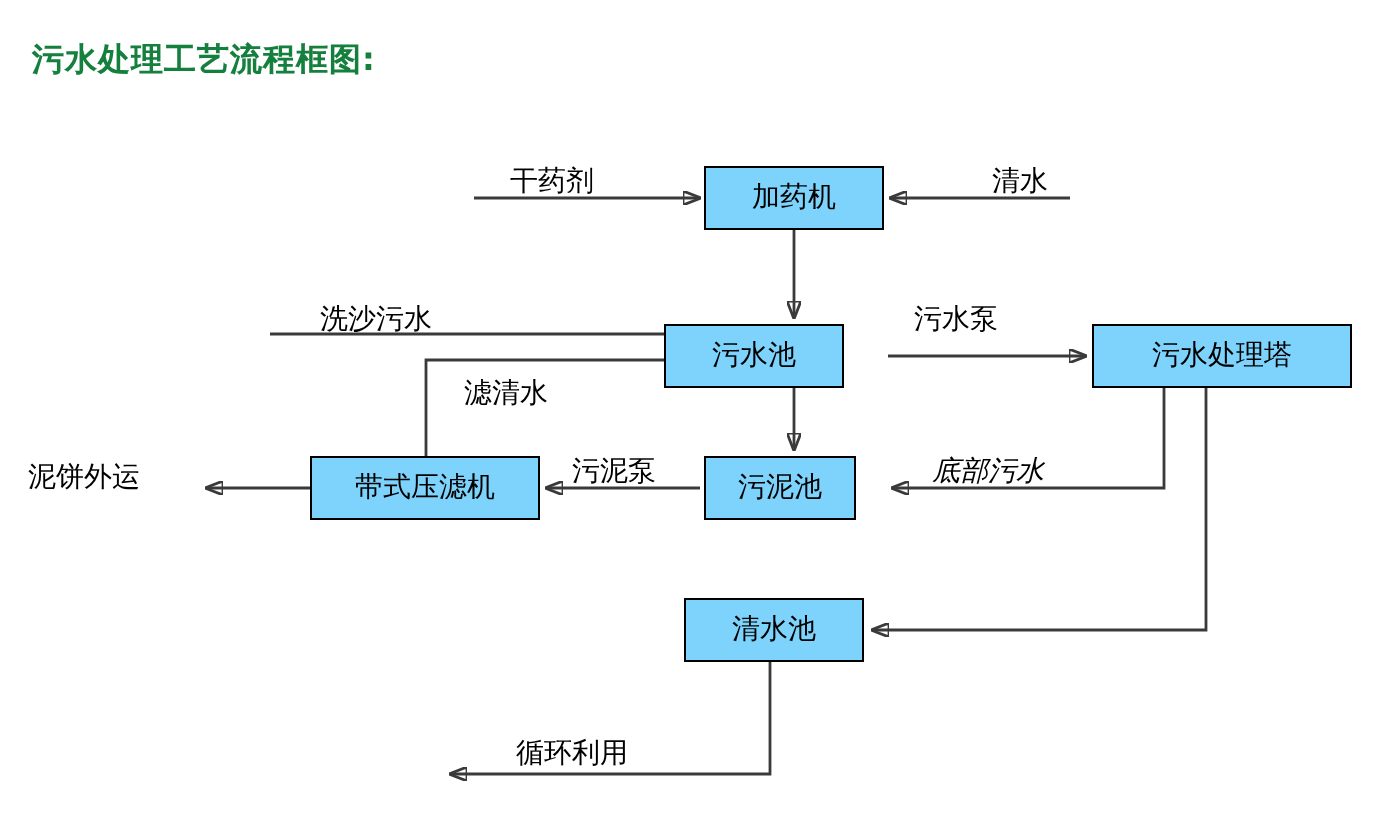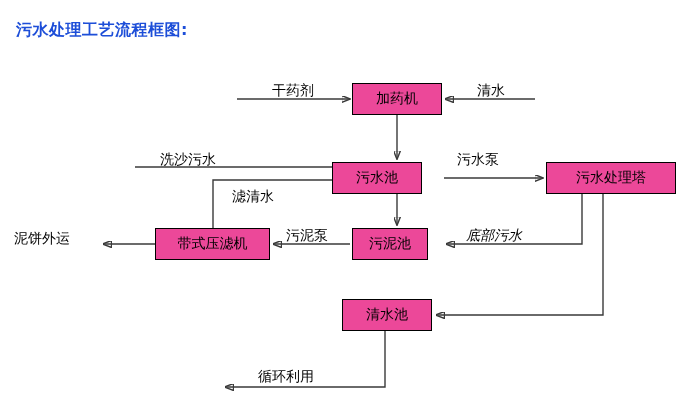--- a/index.html
+++ b/index.html
@@ -7,30 +7,30 @@
     width:700px;height:420px;
     background:#ffffff;
     font-family:"DejaVu Sans","Liberation Sans",sans-serif;
     overflow:hidden;
     position:relative;
   }
   #diagram-root{position:relative;width:700px;height:420px;}
 
   #title{
     position:absolute;left:16px;top:20px;
-    font-size:16px;font-weight:bold;color:#1d4ed8;
+    font-size:16px;font-weight:bold;color:#15803d;
     letter-spacing:0.5px;
     white-space:nowrap;
   }
 
   .node{
     position:absolute;
     box-sizing:border-box;
     border:1px solid #000;
-    background:#ec4899;
+    background:#7dd3fc;
     display:flex;align-items:center;justify-content:center;
     font-size:14px;color:#000;
     white-space:nowrap;
     z-index:3;
   }
 
   .label{
     position:absolute;
     font-size:14px;color:#000;
     white-space:nowrap;
@@ -104,23 +104,23 @@
   </div>
 
   <div class="node" style="left:352px;top:228px;width:76px;height:32px;">
     <span>污泥池</span>
   </div>
 
   <div class="node" style="left:342px;top:299px;width:90px;height:32px;">
     <span>清水池</span>
   </div>
 
-  <div class="label" style="left:272px;top:82px;">干药剂</div>
+  <div class="label" style="left:255px;top:82px;">干药剂</div>
 
-  <div class="label" style="left:477px;top:82px;">清水</div>
+  <div class="label" style="left:496px;top:82px;">清水</div>
 
   <div class="label" style="left:160px;top:151px;">洗沙污水</div>
 
   <div class="label" style="left:457px;top:151px;">污水泵</div>
 
   <div class="label" style="left:232px;top:188px;">滤清水</div>
 
   <div class="label" style="left:14px;top:230px;">泥饼外运</div>
 
   <div class="label" style="left:286px;top:227px;text-align:center;">污泥泵</div>

